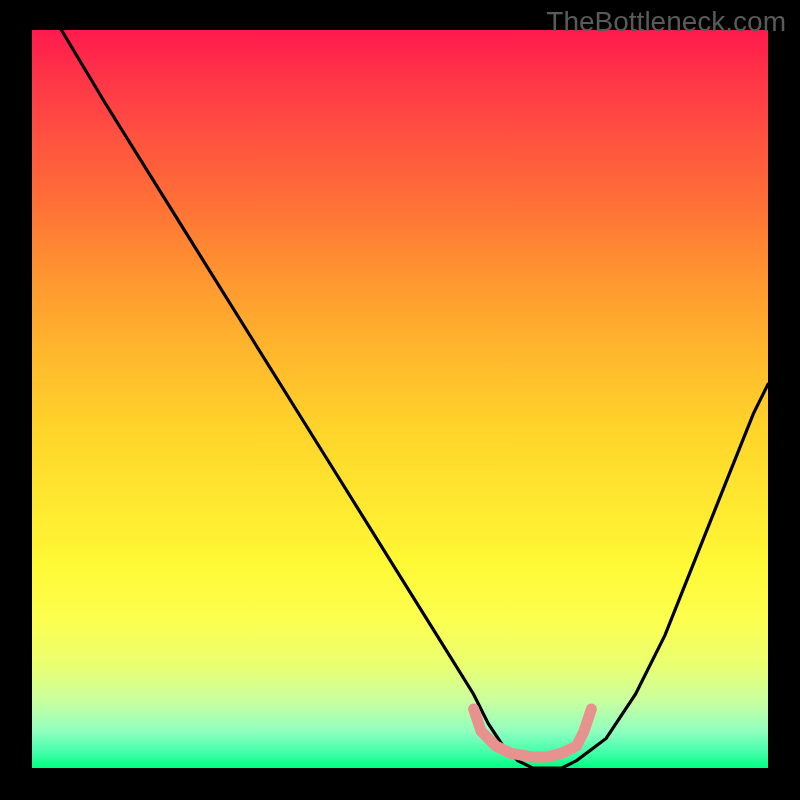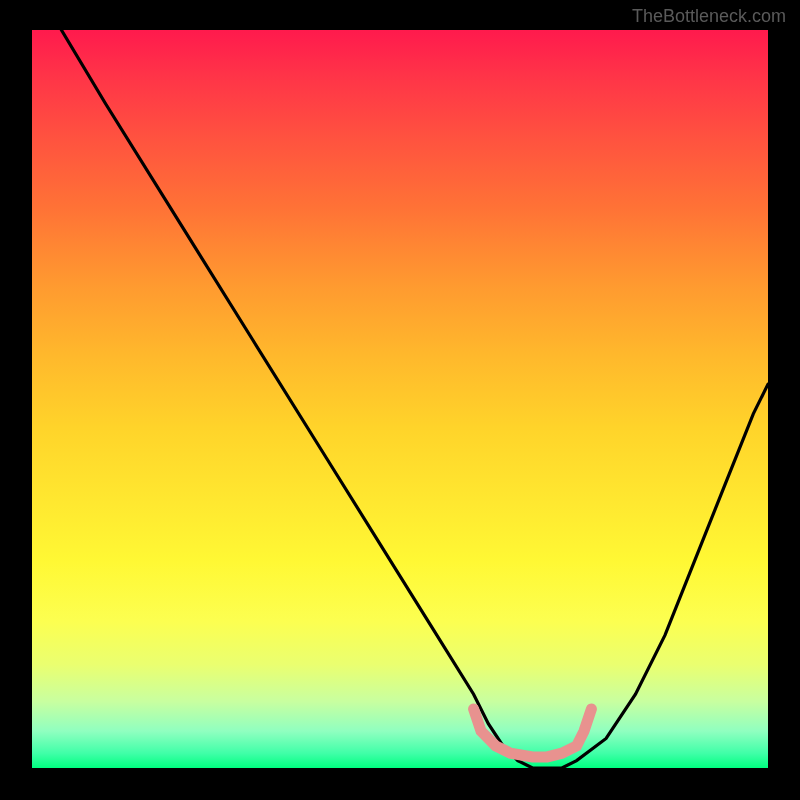--- a/index.html
+++ b/index.html
@@ -8,21 +8,21 @@
     height: 800px;
     background: #000;
     position: relative;
     font-family: Arial, sans-serif;
   }
   .watermark {
     position: absolute;
     top: 6px;
     right: 14px;
     color: #5a5a5a;
-    font-size: 18px;
+    font-size: 28px;
     font-weight: 500;
     z-index: 10;
   }
   .plot-area {
     position: absolute;
     left: 32px;
     top: 30px;
     width: 736px;
     height: 738px;
     background: linear-gradient(to bottom,

